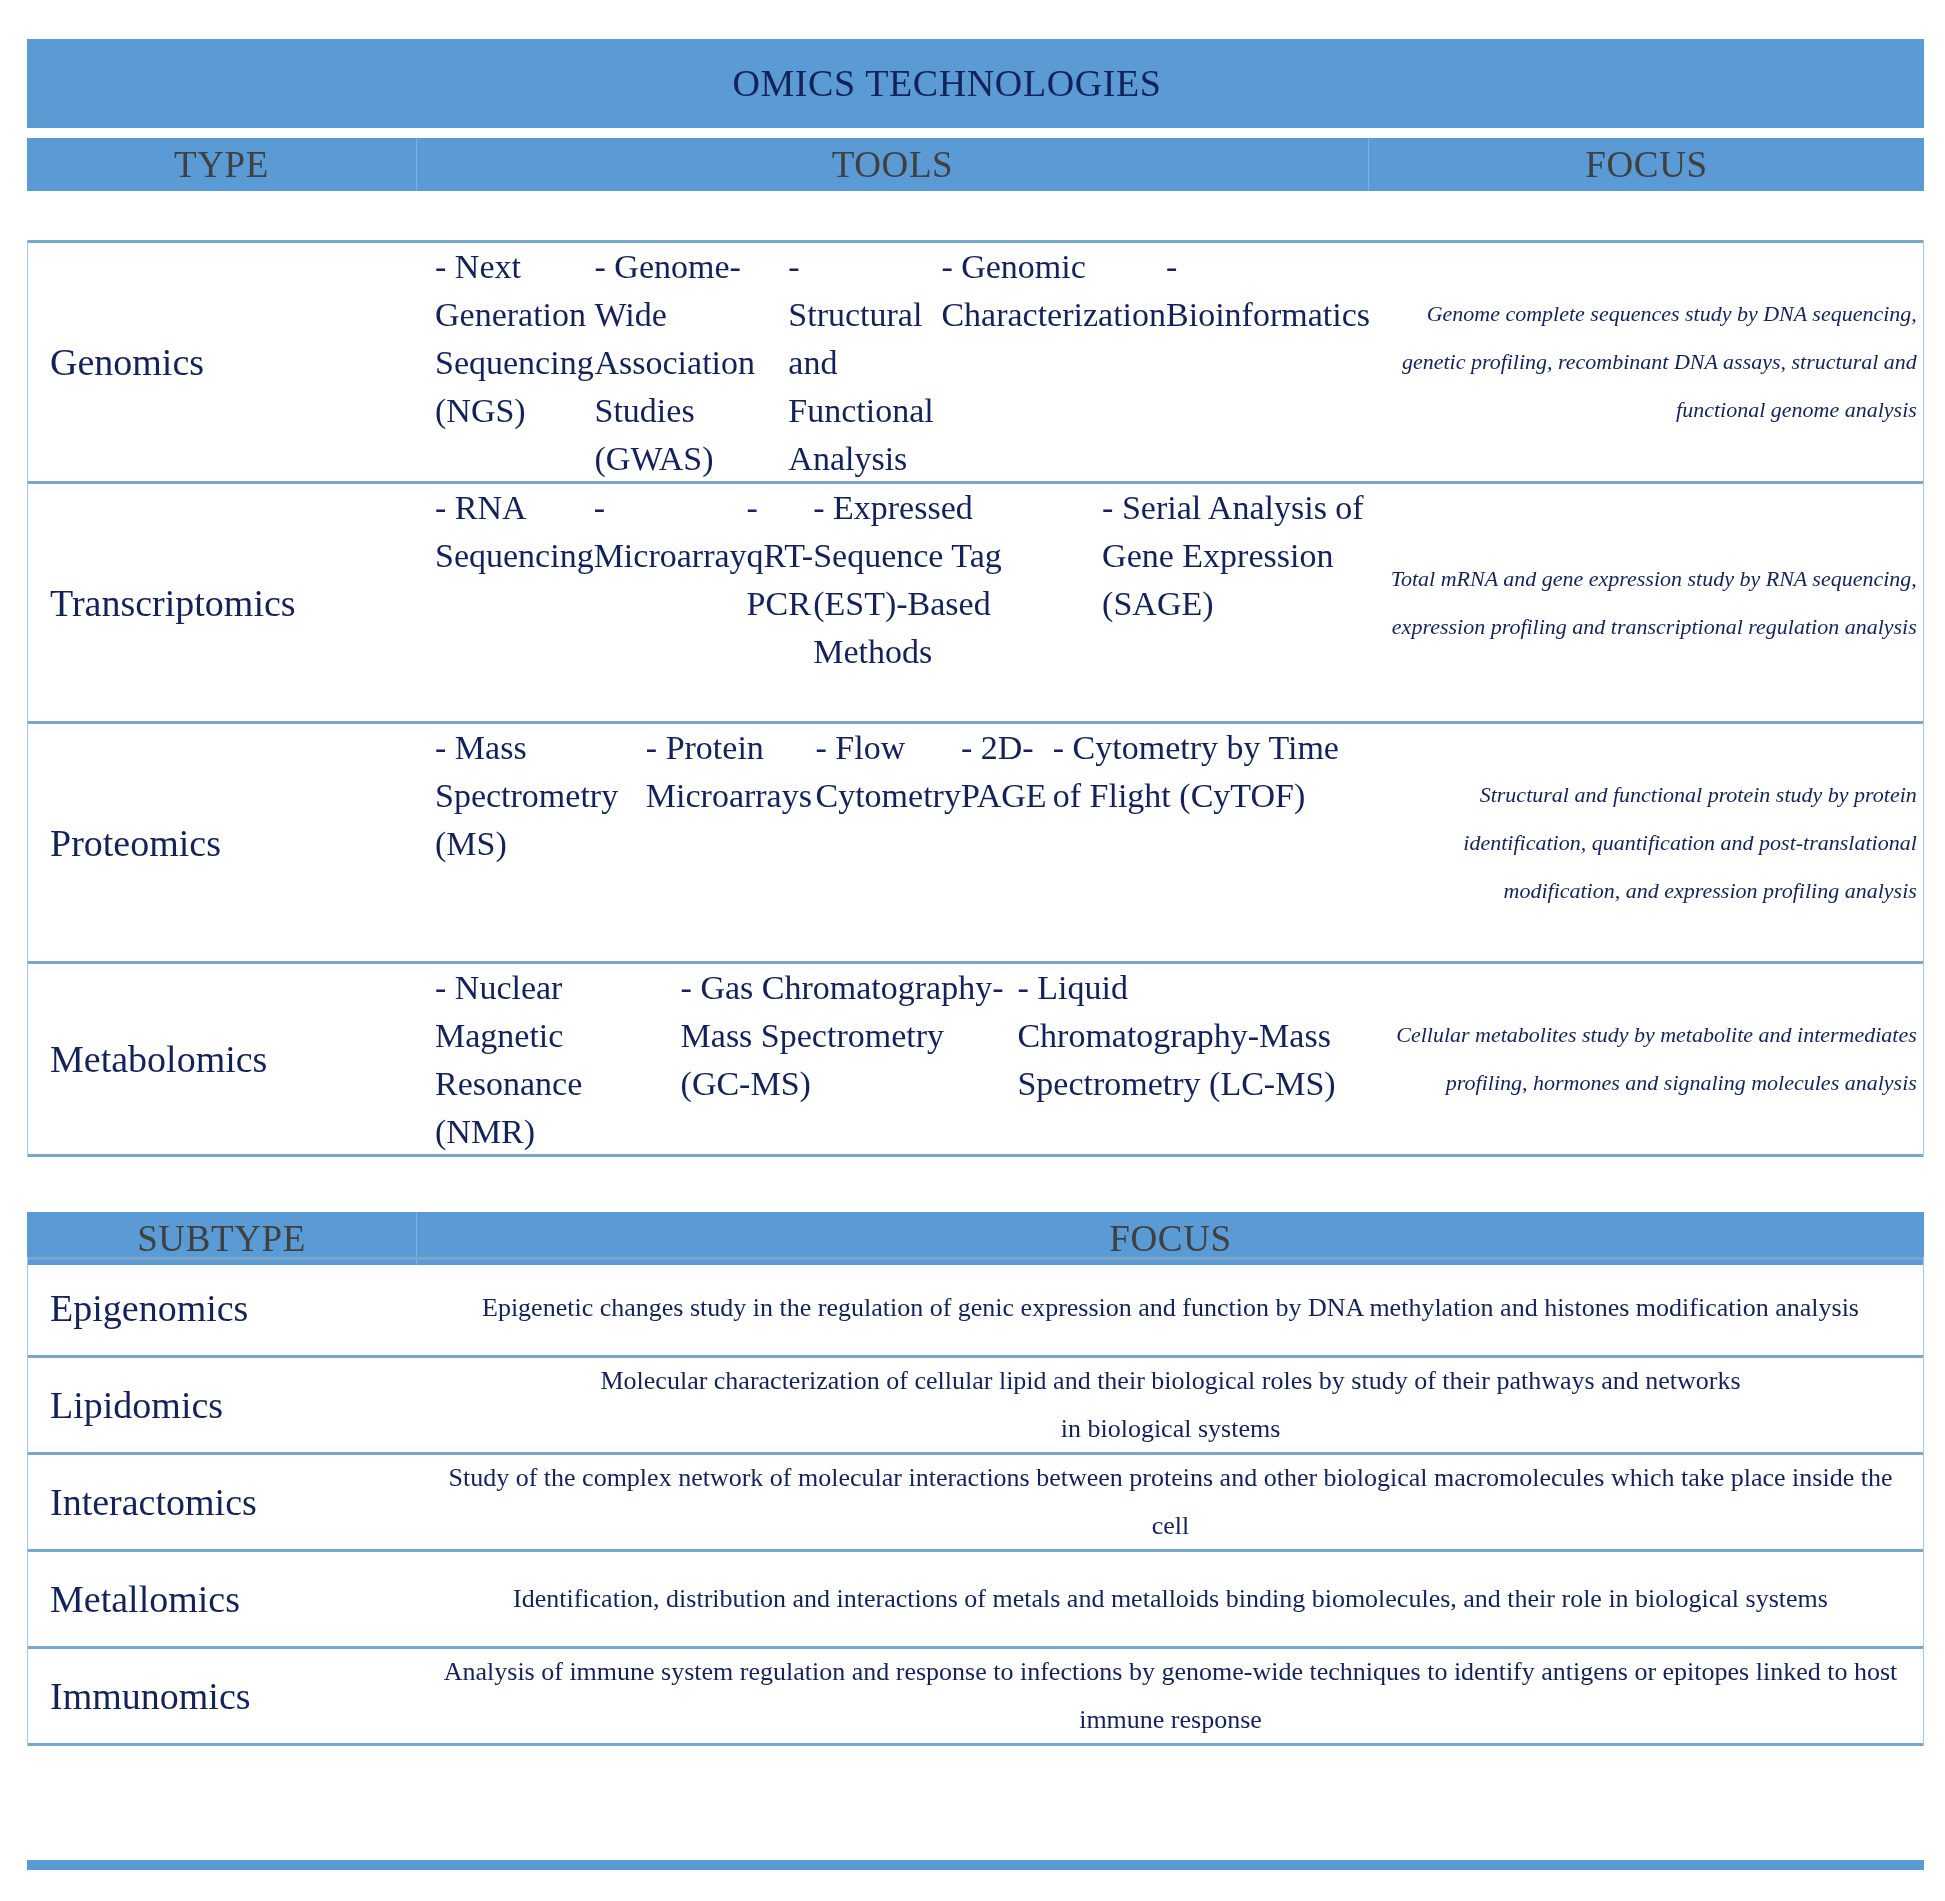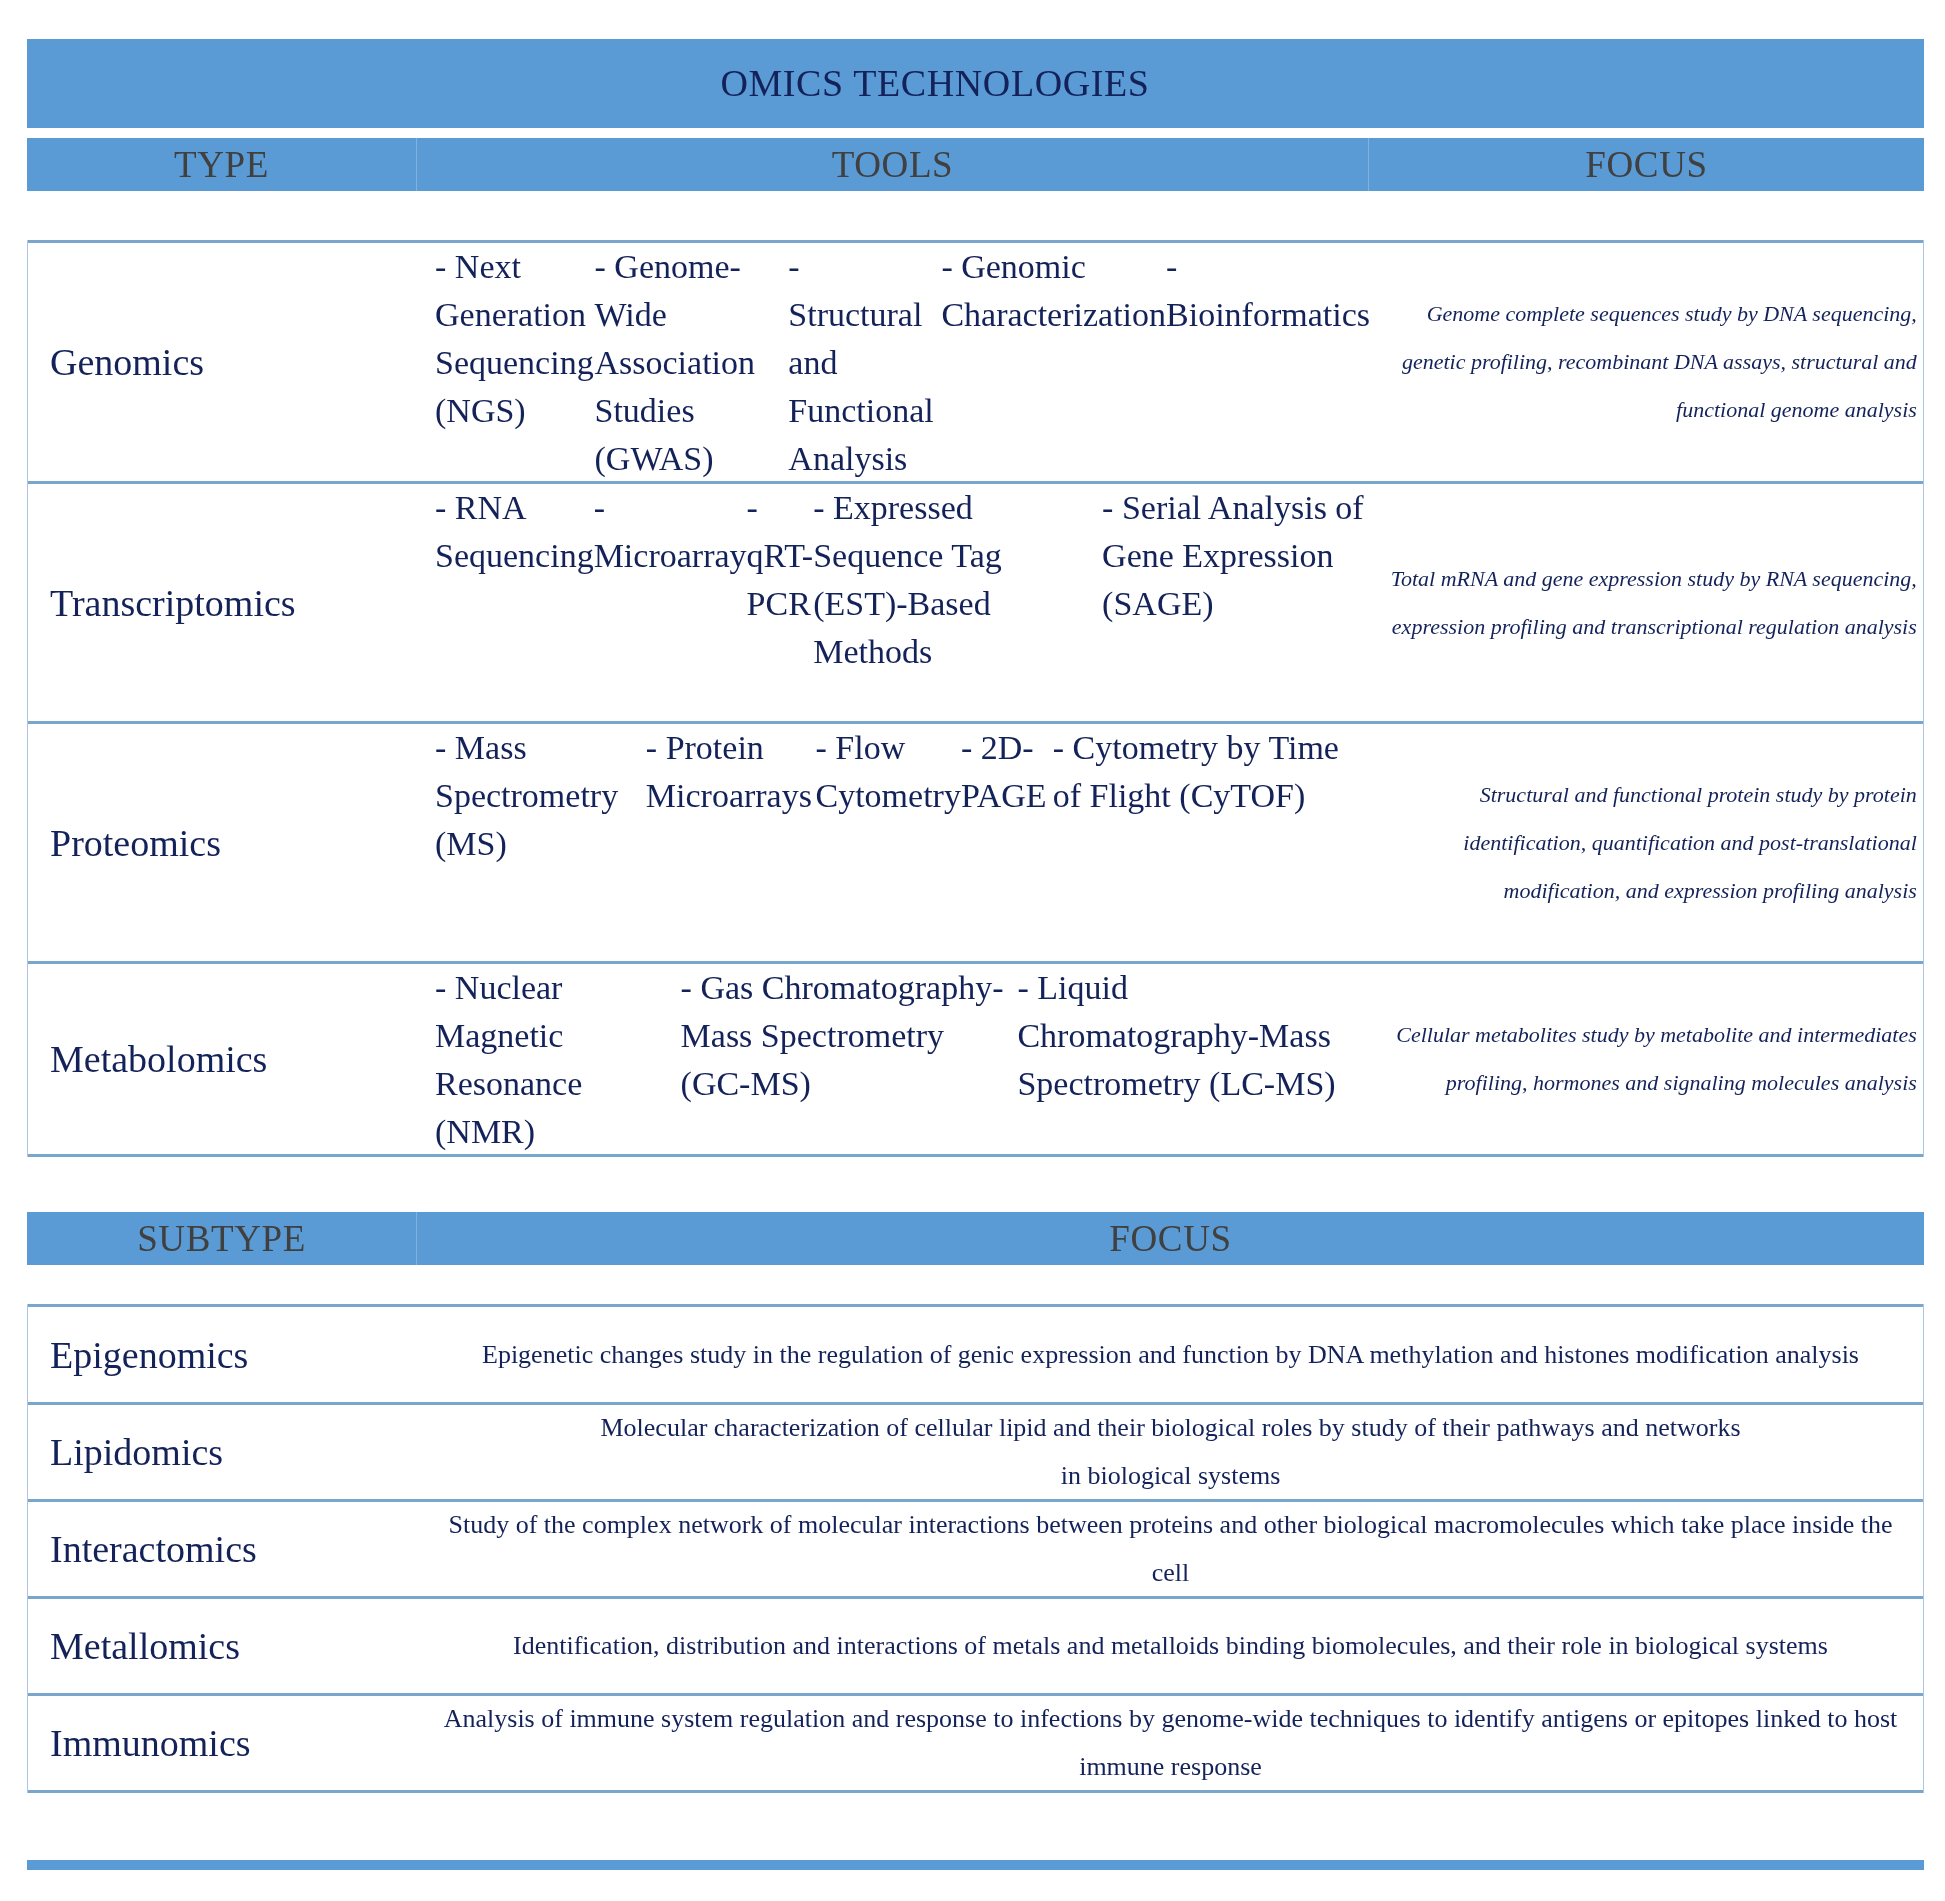--- a/index.html
+++ b/index.html
@@ -1,20 +1,20 @@
 <!DOCTYPE html>
 <html style="font-size:9.8px"><head>
 <meta charset="utf-8">
 <style>
   html, body { margin: 0; padding: 0; background: #ffffff; }
   body { width: 1946px; height: 1901px; position: relative; overflow: hidden;
          font-family: "Liberation Serif", "DejaVu Serif", serif; color: #14225a; }
   .band { position: absolute; left: 27px; width: 1897px; background: #5b9bd5; }
   .title-band { top: 39px; height: 89px; }
-  .title { position: absolute; top: 0; height: 89px; line-height: 89px; left: 0; width: 1816px;
+  .title { position: absolute; top: 0; height: 89px; line-height: 89px; left: 12px; width: 1816px;
            text-align: center; font-size: 38px; color: #14225a; letter-spacing: 0.6px; }
   .hdr-band { height: 53px; display: flex; }
   .hdr-cell { height: 53px; line-height: 53px; text-align: center; color: #404040;
               font-size: 37px; letter-spacing: 0.6px; border-right: 1.2px solid #7fb2e3; box-sizing: border-box; }
   .hdr-cell:last-child { border-right: none; }
   .tbl { position: absolute; left: 27px; width: 1897px; border-left: 1.8px solid #a9c6e6; border-right: 1.8px solid #a9c6e6;
          box-sizing: border-box; }
   .row { position: relative; border-top: 3.1px solid #7aa6cc; box-sizing: border-box; display: flex; }
   .row.last { border-bottom: 3.1px solid #7aa6cc; }
   .type { width: 390px; display: flex; align-items: center; padding-left: 22px; box-sizing: border-box;
@@ -84,21 +84,21 @@
     </div>
     <div class="focus">Cellular metabolites study by metabolite and intermediates profiling, hormones and signaling molecules analysis</div>
   </div>
 </div>
 
 <div class="band hdr-band" style="top:1212px;">
   <div class="hdr-cell" style="width:390px;">SUBTYPE</div>
   <div class="hdr-cell" style="flex:1;">FOCUS</div>
 </div>
 
-<div class="tbl" style="top:1304px;">
+<div class="tbl" style="top:1257px;">
   <div class="row" style="height:98px;">
     <div class="type">Epigenomics</div>
     <div class="sub-focus">Epigenetic changes study in the regulation of genic expression and function by DNA methylation and histones modification analysis</div>
   </div>
   <div class="row" style="height:97px;">
     <div class="type">Lipidomics</div>
     <div class="sub-focus" style="padding:14px 172px;">Molecular characterization of cellular lipid and their biological roles by study of their pathways and networks in biological systems</div>
   </div>
   <div class="row" style="height:97px;">
     <div class="type">Interactomics</div>

